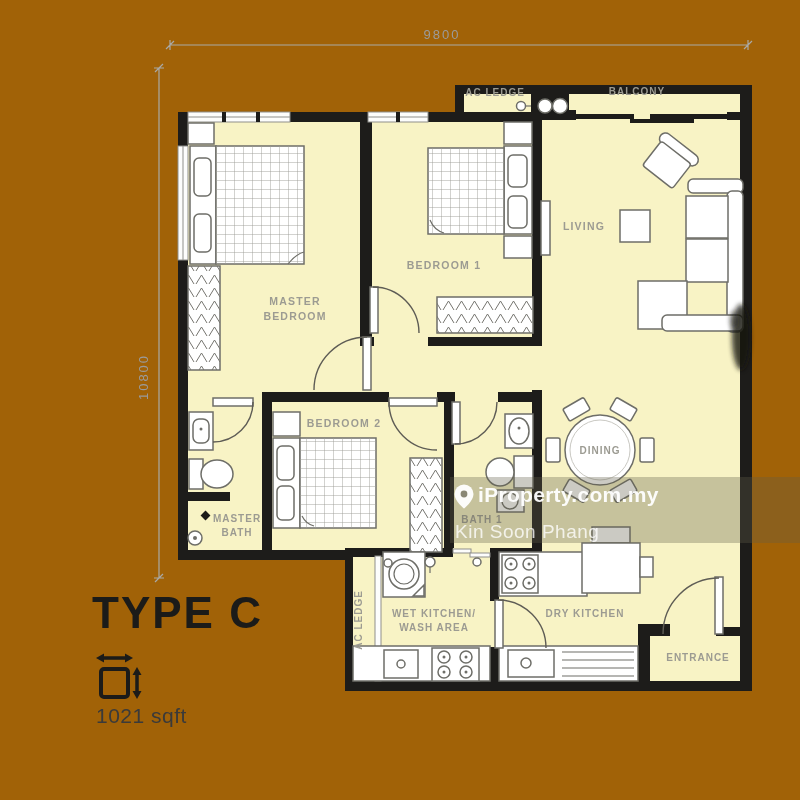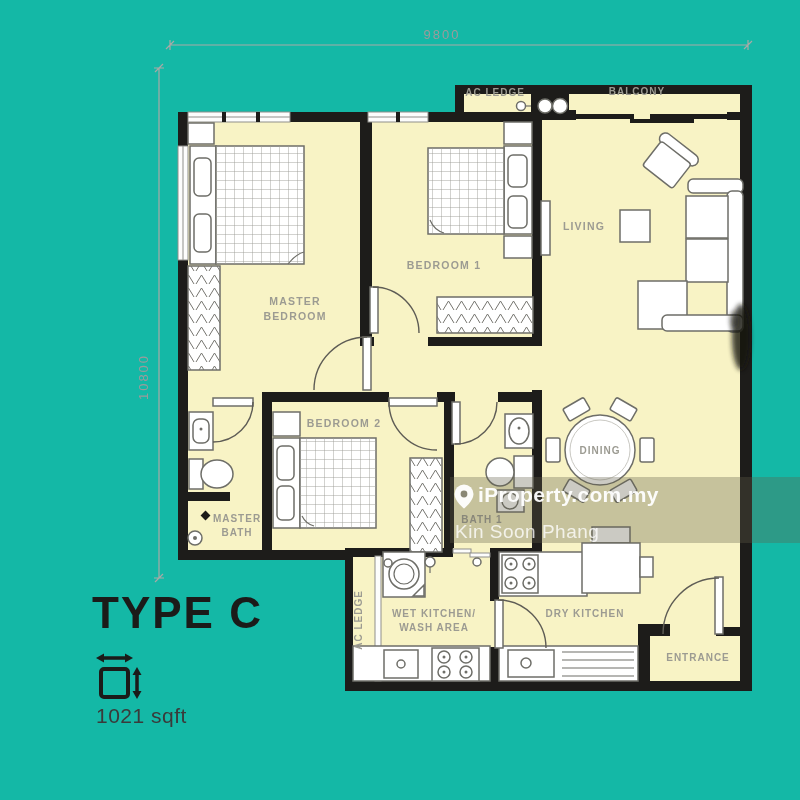--- a/index.html
+++ b/index.html
@@ -1,16 +1,16 @@
 <!DOCTYPE html>
 <html><head>
 <meta charset="utf-8">
 <style>
   html,body{margin:0;padding:0;background:#ffffff;}
-  #stage{position:relative;width:800px;height:800px;background:#14b8a6;font-family:"Liberation Sans",sans-serif;overflow:hidden;}
+  #stage{position:relative;width:800px;height:800px;background:#a16207;font-family:"Liberation Sans",sans-serif;overflow:hidden;}
   svg{display:block}
   .room{fill:#F8F3C5;}
   .wall{fill:#1D1C1A;}
   .furn{fill:#FFFFFF;stroke:#6E6E68;stroke-width:1.5;}
   .furnline{stroke:#6E6E68;stroke-width:1.2;fill:none;}
   .dot{fill:#6E6E68;stroke:none;}
   .arc{fill:none;stroke:#5E5C55;stroke-width:1.4;}
   .win{fill:#FDFDFC;stroke:#8F8F8B;stroke-width:1;}
   .winl{stroke:#8F8F8B;stroke-width:1;}
   .dimline{fill:none;stroke:#A9A9A6;stroke-width:1.2;}

